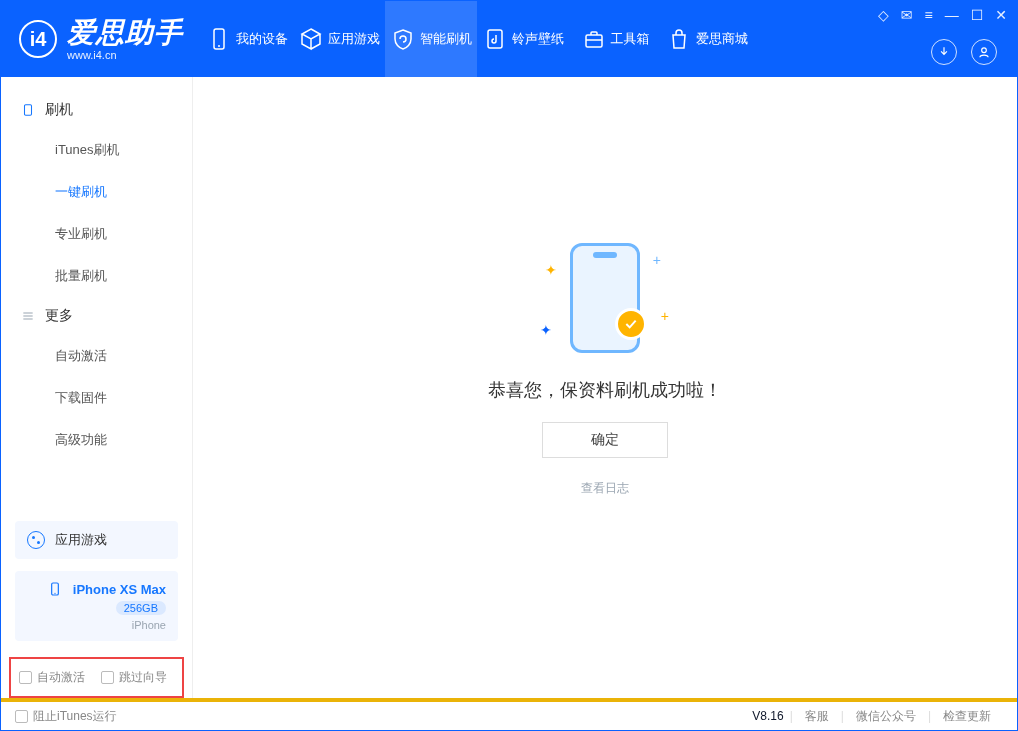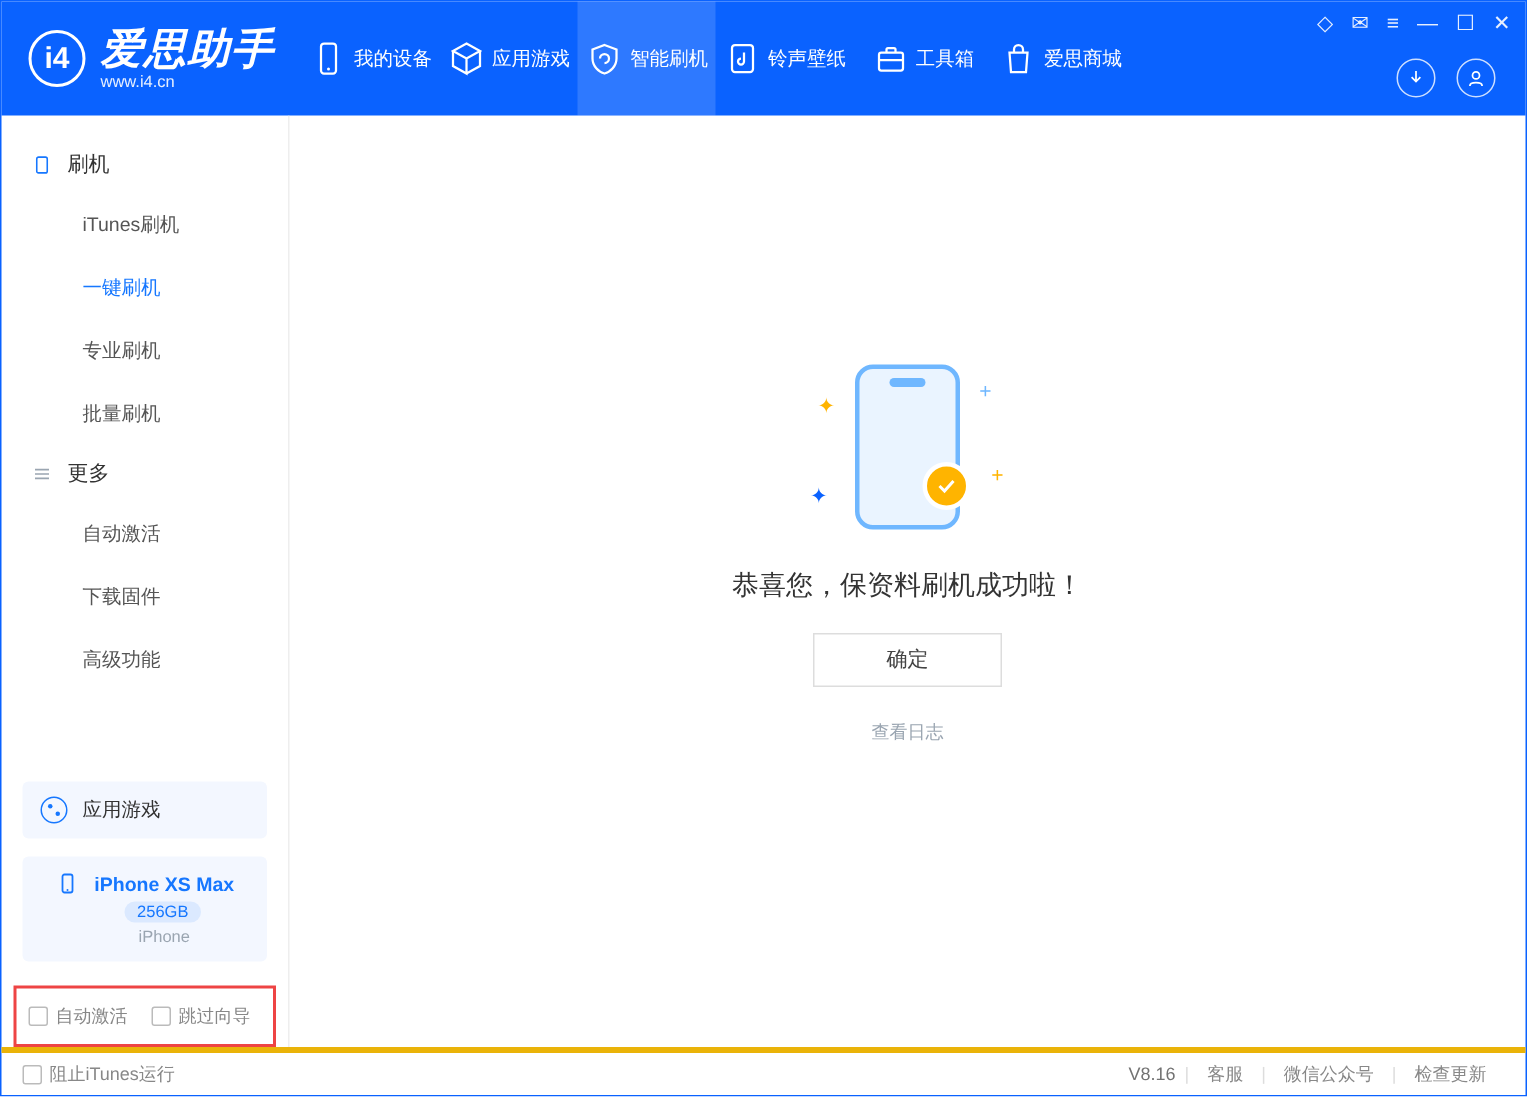--- a/index.html
+++ b/index.html
@@ -26,21 +26,21 @@
 .side-section-header { display: flex; align-items: center; gap: 10px; padding: 10px 20px; color: #333; font-size: 14px; }
 .side-section-header svg { width: 14px; height: 14px; }
 .side-item { padding: 12px 20px 12px 54px; font-size: 13px; color: #555; cursor: pointer; }
 .side-item.active { color: #1677ff; }
 .sidebar-spacer { flex: 1; }
 .mode-card, .device-card { margin: 6px 14px; background: #f3f7ff; border-radius: 4px; padding: 10px 12px; display: flex; align-items: center; gap: 10px; }
 .mode-icon { width: 18px; height: 18px; border-radius: 50%; border: 1.5px solid #1677ff; display: flex; align-items: center; justify-content: center; }
 .mode-icon .dots { width: 8px; height: 8px; position: relative; }
 .mode-icon .dots::before { content:''; position:absolute; width:3px; height:3px; background:#1677ff; border-radius:50%; top:0; left:0; }
 .mode-icon .dots::after { content:''; position:absolute; width:3px; height:3px; background:#1677ff; border-radius:50%; bottom:0; right:0; }
-.device-card { flex-direction: column; align-items: center; gap: 4px; }
+.device-card { flex-direction: column; align-items: flex-end; gap: 4px; }
 .device-top { display: flex; align-items: center; gap: 10px; }
 .phone-icon { width: 16px; height: 16px; }
 .device-name { color: #1677ff; font-weight: bold; font-size: 13px; }
 .capacity-badge { background: #dbe9ff; color: #1677ff; font-size: 11px; padding: 1px 8px; border-radius: 9px; margin-left: 24px; }
 .device-type { color: #9aa5b1; font-size: 11px; margin-left: 26px; }
 .checkbox-row { border: 2px solid #e44; margin: 10px 8px 0 8px; padding: 10px 8px; display: flex; gap: 16px; align-items: center; }
 .chk { display: flex; align-items: center; gap: 5px; color: #888; font-size: 12px; cursor: pointer; }
 .chk .box { width: 13px; height: 13px; border: 1px solid #bbb; border-radius: 2px; }
 .content { flex: 1; display: flex; flex-direction: column; align-items: center; justify-content: center; gap: 20px; padding-bottom: 40px; }
 .phone-illus { position: relative; width: 140px; height: 120px; display: flex; align-items: center; justify-content: center; }
@@ -54,21 +54,21 @@
 .sparkle.s3 { left: 5px; bottom: 20px; color:#0a62ff;}
 .sparkle.s4 { right: 6px; bottom: 34px; color:#ffb400;}
 .success-msg { font-size: 18px; color: #333; }
 .ok-btn { border: 1px solid #ddd; background: #fff; padding: 8px 48px; font-size: 14px; cursor: pointer; color:#444; }
 .log-link { color: #9aa5b1; font-size: 12px; cursor: pointer; margin-top: 2px; }
 .statusbar { height: 32px; border-top: 4px solid #eab308; display: flex; align-items: center; padding: 0 14px; font-size: 12px; color: #888; }
 .statusbar .chk { cursor: pointer; }
 .statusbar .spacer { flex: 1; }
 .statusbar .sb-item { padding: 0 12px; cursor: pointer; color: #888; }
 .statusbar .sep { color: #ddd; }
-.version { color: #737373; padding-right: 6px; }
+.version { color: #0f172a; padding-right: 6px; }
 </style>
 </head>
 <body>
 
 <div class="window">
 
   <div class="titlebar">
     <div class="logo-area">
       <div class="logo-circle">i4</div>
       <div class="logo-text">

